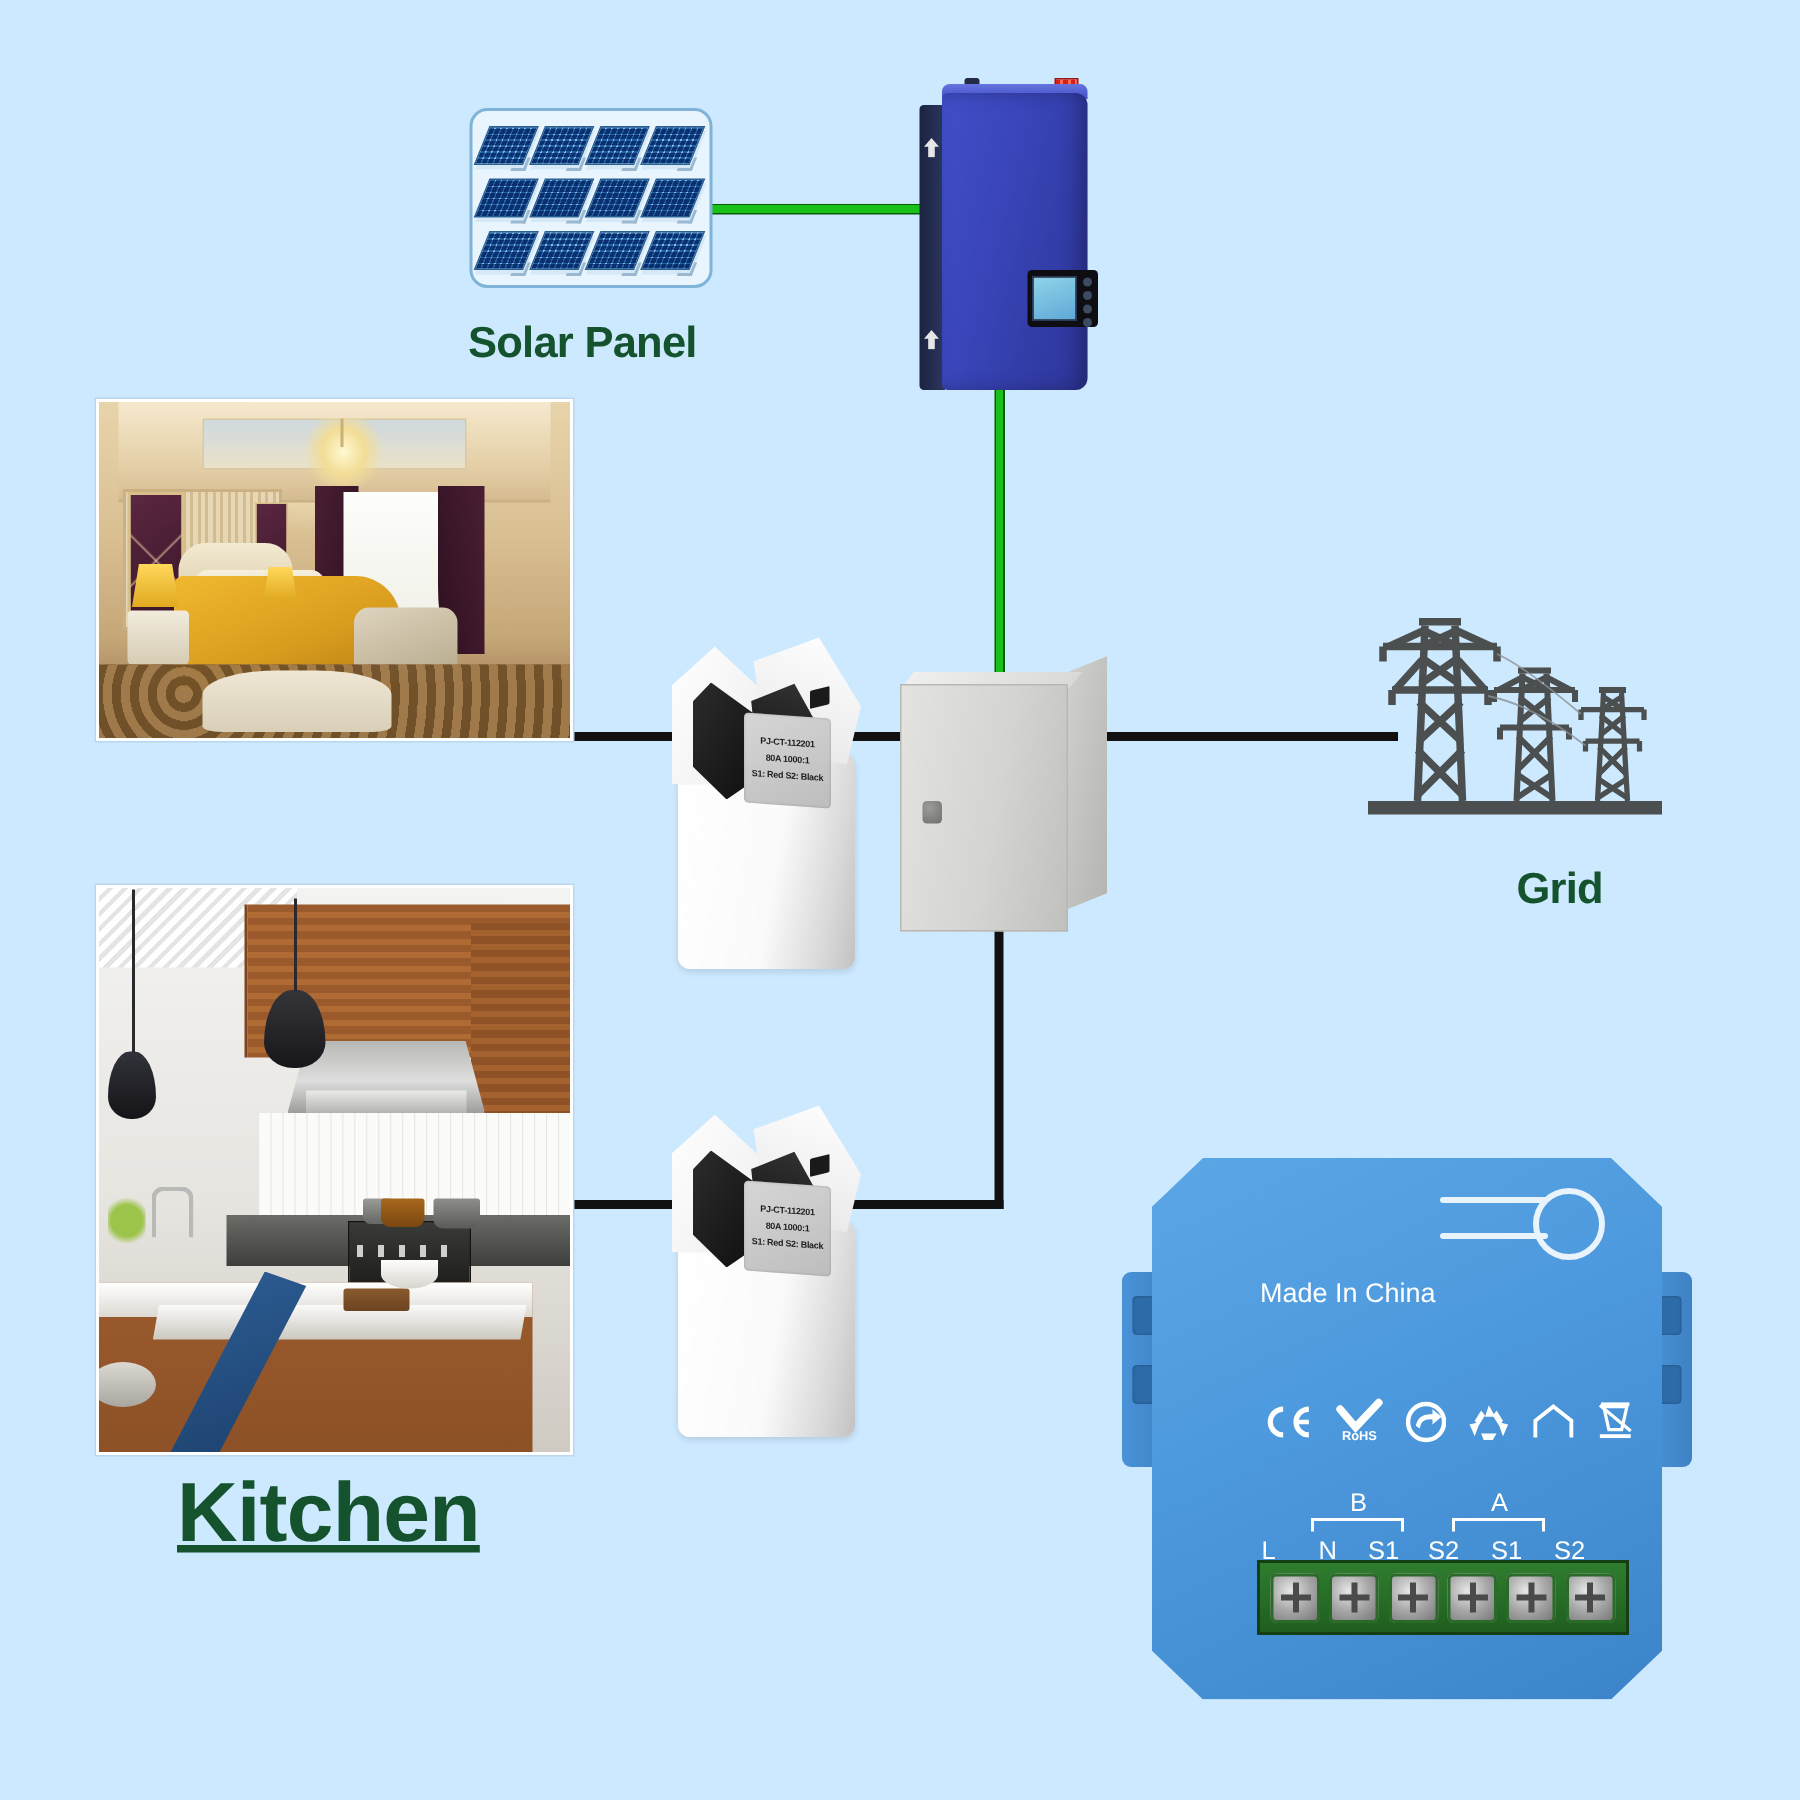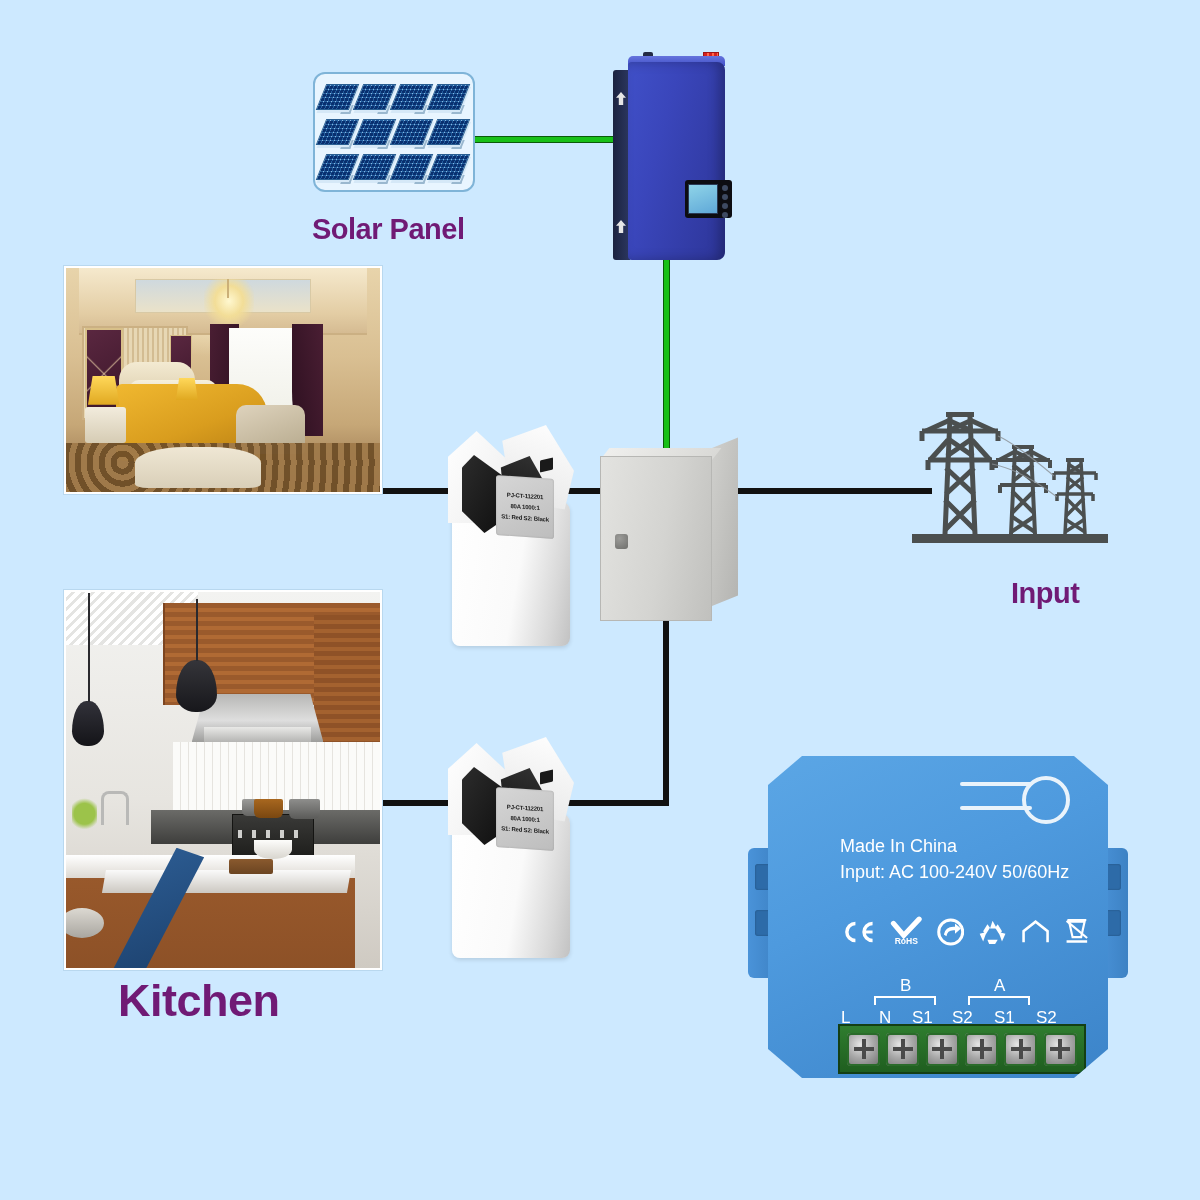--- a/index.html
+++ b/index.html
@@ -21,21 +21,21 @@
   .wire-h { position: absolute; background: #111; height: 6px; }
   .wire-v { position: absolute; background: #111; width: 6px; }
   .gwire-v { position: absolute; width: 7px;
              background: linear-gradient(90deg,#0a5a0a 0 1px,#18c018 1px 6px,#0a5a0a 6px 7px); }
   .gwire-h { position: absolute; height: 7px;
              background: linear-gradient(180deg,#0a5a0a 0 1px,#18c018 1px 6px,#0a5a0a 6px 7px); }
 
   .caption {
     position: absolute;
     font-weight: bold;
-    color: #701a75;
+    color: #14532d;
     white-space: nowrap;
     letter-spacing: -0.5px;
   }
 
   
   #solar-panel-box {
     left: 313px; top: 72px; width: 162px; height: 120px;
     border: 2px solid #7fb4d8; border-radius: 12px;
     background: #e8f5ff;
     overflow: hidden;
@@ -399,21 +399,21 @@
     background: radial-gradient(circle at 35% 30%, #9b9b98, #6f6f6c);
     border-radius: 3px;
   }
 
   
   #grid-group { left: 912px; top: 398px; width: 196px; height: 150px; }
 
   
   #meter { left: 748px; top: 748px; width: 380px; height: 340px; }
   .mt-body {
-    position: absolute; left: 20px; top: 8px; width: 340px; height: 322px;
+    position: absolute; left: 20px; top: 24px; width: 340px; height: 361px;
     background: linear-gradient(155deg,#5ba6e5 0%, #4e9ade 40%, #3c84c9 100%);
     border-radius: 28px;
     clip-path: polygon(10% 0, 90% 0, 100% 9%, 100% 91%, 90% 100%, 10% 100%, 0 91%, 0 9%);
   }
   .mt-ear {
     position: absolute; width: 30px; height: 130px;
     background: linear-gradient(90deg,#4a93d9,#3d82c4);
     border-radius: 6px;
   }
   .mt-ear.left { left: 0px; top: 100px; }
@@ -596,21 +596,21 @@
     <div class="kit-island-top2"></div>
     <div class="kit-runner"></div>
     <div class="kit-board"></div>
     <div class="kit-bowl"></div>
     <div class="kit-faucet"></div>
     <div class="kit-greens"></div>
     <div class="kit-pendant1"></div>
     <div class="kit-pendant2"></div>
     <div class="kit-stool"></div>
   </div>
-  <div class="caption" style="left:118px; top:975px; font-size:45px;">Kitchen</div>
+  <div class="caption" style="left:118px; top:975px; font-size:56px;text-decoration:underline;">Kitchen</div>
 
   <div class="ct" style="left:440px; top:403px;">
     <div class="ct-body"></div>
     <div class="ct-jaw-l"></div>
     <div class="ct-jaw-r"></div>
     <div class="ct-core-l"></div>
     <div class="ct-core-r"></div>
     <div class="ct-sensor-dot"></div>
     <div class="ct-label">
       <span>PJ-CT-112201</span>
@@ -679,21 +679,21 @@
         <path d="M154 100 L172 118 M172 100 L154 118"></path>
         <path d="M153 121 L173 134 M173 121 L153 134"></path>
       </g>
       <g stroke="#8b9196" stroke-width="1.2" fill="none" opacity=".8">
         <path d="M86 38 Q104 46 142 78"></path>
         <path d="M80 66 Q110 72 145 99"></path>
       </g>
       <rect x="0" y="136" width="196" height="9" fill="#4b4f4f"></rect>
     </svg>
   </div>
-  <div class="caption" style="left:1011px; top:577px; font-size:29px;">Input</div>
+  <div class="caption" style="left:1011px; top:577px; font-size:29px;">Grid</div>
 
   <div class="abs" id="meter">
 
     <div class="mt-ear left">
       <div class="mt-ear-slot" style="top:16px;"></div>
       <div class="mt-ear-slot" style="top:62px;"></div>
     </div>
     <div class="mt-ear right">
       <div class="mt-ear-slot" style="top:16px;"></div>
       <div class="mt-ear-slot" style="top:62px;"></div>
@@ -702,21 +702,20 @@
     <div class="mt-body">
 
       <div class="mt-keyhole">
         <div class="ring"></div>
         <div class="bar1"></div>
         <div class="bar2"></div>
       </div>
 
       <div class="mt-text">
         <div>Made In China</div>
-        <div>Input: AC 100-240V 50/60Hz</div>
       </div>
 
       <div class="mt-certs">
 
         <svg width="42" height="26" viewBox="0 0 42 26">
           <path d="M18 3 A10 10 0 1 0 18 23" fill="none" stroke="#fff" stroke-width="4"></path>
           <path d="M38 3 A10 10 0 1 0 38 23" fill="none" stroke="#fff" stroke-width="4"></path>
           <path d="M28 13 H38" stroke="#fff" stroke-width="3.5"></path>
         </svg>
 

